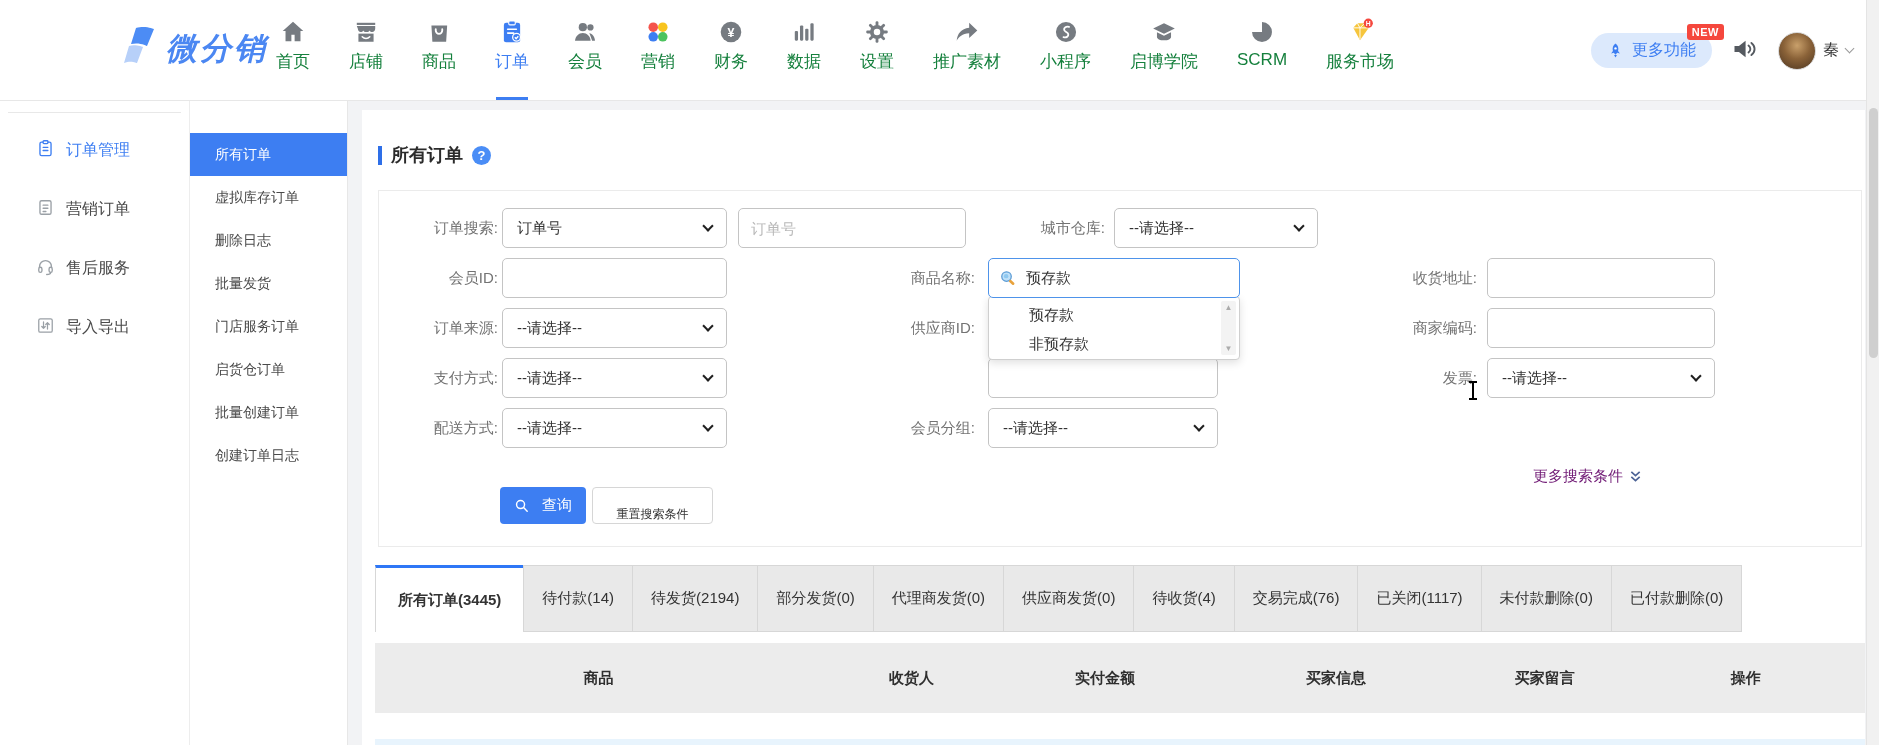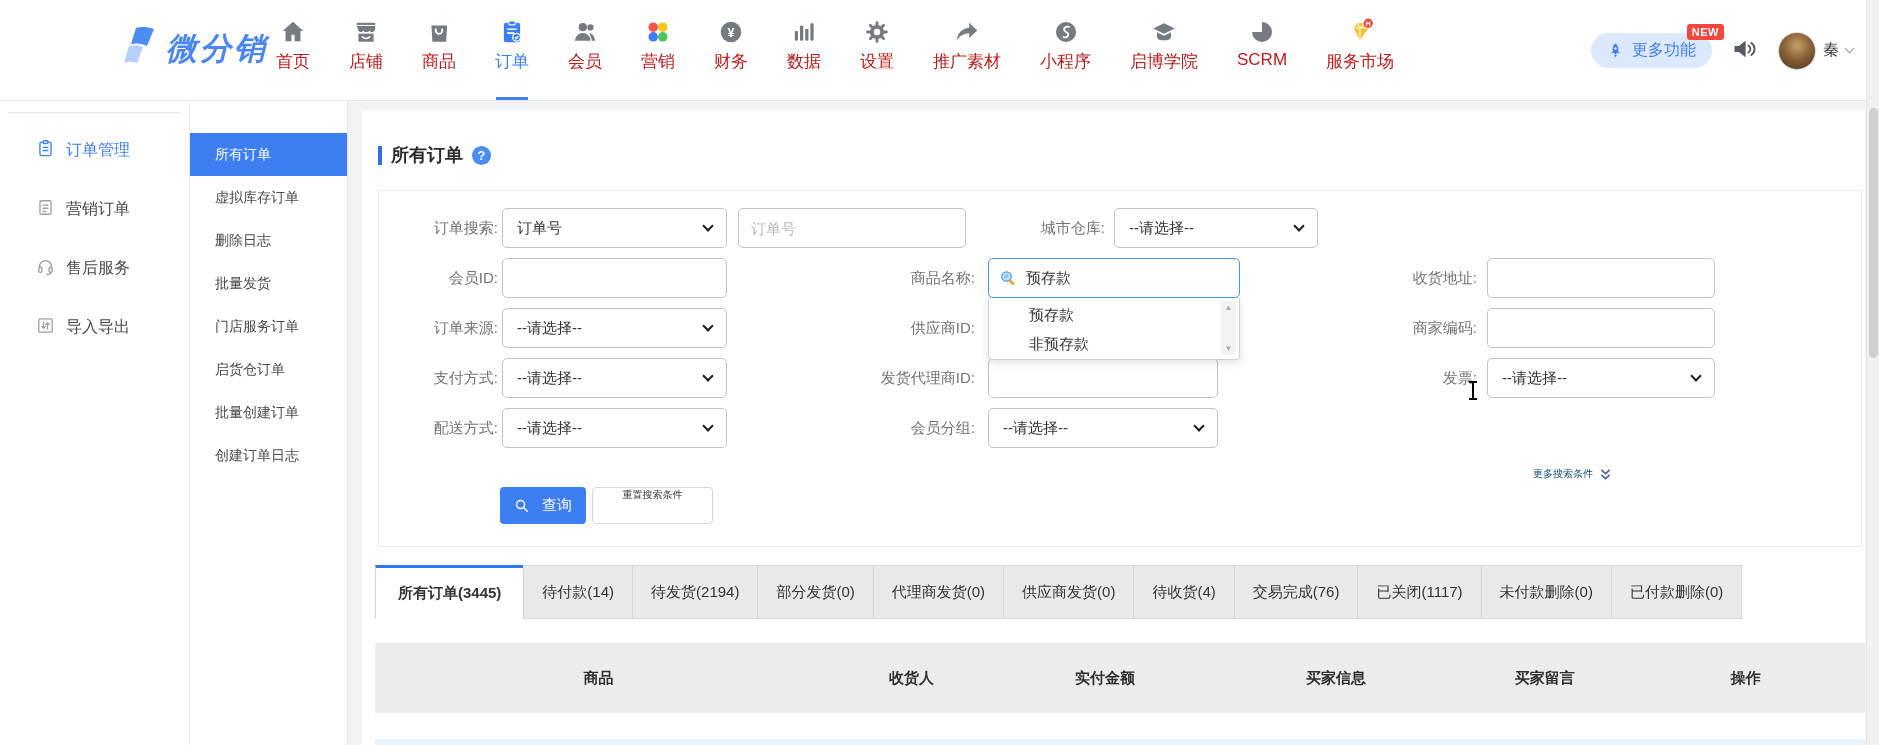--- a/index.html
+++ b/index.html
@@ -8,21 +8,21 @@
           font-family:"Liberation Sans","DejaVu Sans",sans-serif;color:#333}
 
   
   .topnav{position:absolute;left:0;top:0;width:1879px;height:101px;background:#fff;
           border-bottom:1px solid #e7e7e7;z-index:10}
   .logo{position:absolute;left:116px;top:24px;display:flex;align-items:center;gap:8px}
   .logo-text{font-size:31px;font-weight:bold;font-style:italic;color:#4b87f2;letter-spacing:3px}
   .nav-items{position:absolute;left:276px;top:13px;display:flex;gap:39px}
   .nav-item{position:relative;display:flex;flex-direction:column;align-items:center;cursor:pointer}
   .nav-ico{height:32px;display:flex;align-items:flex-end;justify-content:center}
-  .nav-label{margin-top:5px;font-size:17px;color:#b91c1c;white-space:nowrap}
+  .nav-label{margin-top:5px;font-size:17px;color:#15803d;white-space:nowrap}
   .nav-item.active .nav-label{color:#3D7EF2}
   .nav-item.active::after{content:'';position:absolute;top:84px;left:50%;transform:translateX(-50%);
           width:32px;height:3px;background:#3D7EF2}
   .nav-right{position:absolute;right:26px;top:0;height:101px;display:flex;align-items:center;gap:19px}
   .pill{position:relative;height:35px;padding:0 16px;border-radius:18px;background:#dce9fc;
         display:flex;align-items:center;gap:8px;color:#3D7EF2;font-size:16px;cursor:pointer}
   .new-badge{position:absolute;top:-9px;right:-12px;background:#F5473D;color:#fff;font-size:11px;
         font-weight:bold;padding:2px 5px;border-radius:3px;letter-spacing:.5px}
   .avatar{width:38px;height:38px;border-radius:50%;
         background:radial-gradient(circle at 50% 35%,#c9a06b 0%,#8a6238 45%,#4a3420 100%);
@@ -68,31 +68,31 @@
   .field.focus{border:1.5px solid #4e93ea;padding:0 10px;gap:8px}
   .dropdown{position:absolute;background:#fff;border:1px solid #cfcfcf;border-radius:4px;
         box-shadow:0 3px 8px rgba(0,0,0,.12);z-index:6;padding:3px 0}
   .opt{height:29px;line-height:29px;padding-left:40px;font-size:15px;color:#333;cursor:pointer}
   .dd-scroll{position:absolute;right:3px;top:4px;bottom:4px;width:15px;background:#f3f3f3;
         border-radius:2px;display:flex;flex-direction:column;justify-content:space-between;
         align-items:center;padding:2px 0;font-size:8px;color:#ababab;cursor:pointer}
   .ibeam{position:absolute;width:2px;height:17px;background:#000;z-index:7}
   .ibeam::before,.ibeam::after{content:'';position:absolute;left:-3px;width:8px;height:2px;background:#000}
   .ibeam::before{top:-1px}.ibeam::after{bottom:-1px}
-  .more-link{position:absolute;display:flex;align-items:center;gap:6px;font-size:10px;color:#0c4a6e;
+  .more-link{position:absolute;display:flex;align-items:center;gap:6px;font-size:15px;color:#701a75;
         cursor:pointer}
   .btn-search{position:absolute;width:86px;height:37px;background:#3D7EF2;border:none;border-radius:4px;
         color:#fff;font-size:15px;display:flex;align-items:center;justify-content:center;gap:12px;
         cursor:pointer;font-family:inherit}
   .btn-reset{position:absolute;width:121px;height:37px;background:#fff;border:1px solid #d6d6d6;
-        border-radius:4px;color:#333;font-size:10px;display:flex;align-items:flex-start;justify-content:center;
+        border-radius:4px;color:#333;font-size:12px;display:flex;align-items:flex-end;justify-content:center;
         cursor:pointer;font-family:inherit}
 
   
-  .tabs{position:absolute;left:13px;top:455px;display:flex;align-items:stretch;height:54px}
+  .tabs{position:absolute;left:13px;top:455px;display:flex;align-items:stretch;height:67px}
   .tab{display:flex;align-items:center;padding:0 18px;font-size:15px;color:#333;background:#e9e9e9;
         border:1px solid #d7d7d7;margin-left:-1px;cursor:pointer;white-space:nowrap}
   .tab.active{background:#fff;border-top:3px solid #2E77F6;border-bottom:none;font-weight:bold;
         padding:0 22px;margin-left:0}
 
   
   .thead{position:absolute;left:13px;top:533px;width:1490px;height:70px;background:#ececec;
         display:grid;grid-template-columns:30% 12% 14% 17% 11% 16%;align-items:center}
   .th{font-size:15px;font-weight:bold;color:#2f2f2f;text-align:center}
   .row-strip{position:absolute;left:13px;top:629px;width:1490px;height:6px;background:#e8f4fd}
@@ -396,21 +396,20 @@
         <span>▲</span>
         <span>▼</span>
       </div>
     </div>
 
     <div class="lbl" style="left:16px;top:248px;width:120px">支付方式:</div>
     <div class="field select" style="left:140px;top:248px;width:225px">
       <span>--请选择--</span>
       <span class="caret"></span>
     </div>
-    <div class="lbl" style="left:453px;top:248px;width:160px">发货代理商ID:</div>
     <div class="field inputbox" style="left:626px;top:248px;width:230px">
       <input style="">
     </div>
     <div class="lbl" style="left:955px;top:248px;width:160px">发票:</div>
     <div class="field select" style="left:1125px;top:248px;width:228px">
       <span>--请选择--</span>
       <span class="caret"></span>
     </div>
     <span class="ibeam" style="left:1110px;top:272px"></span>
 

